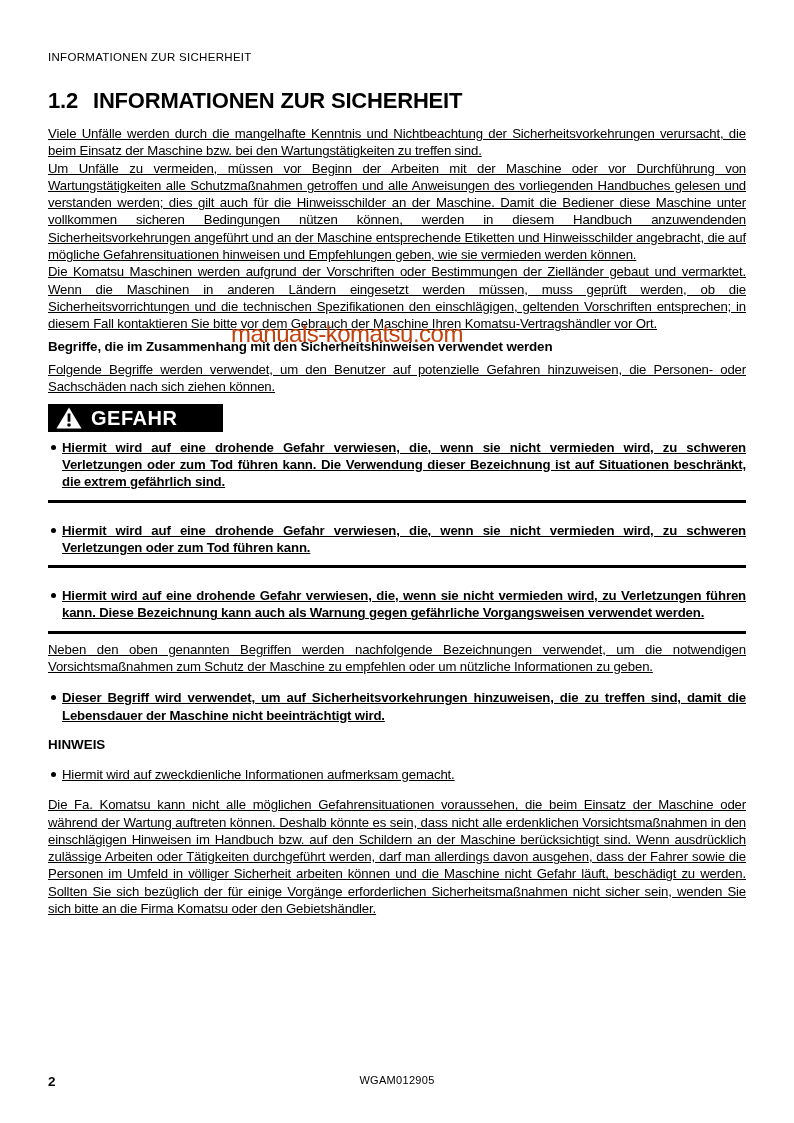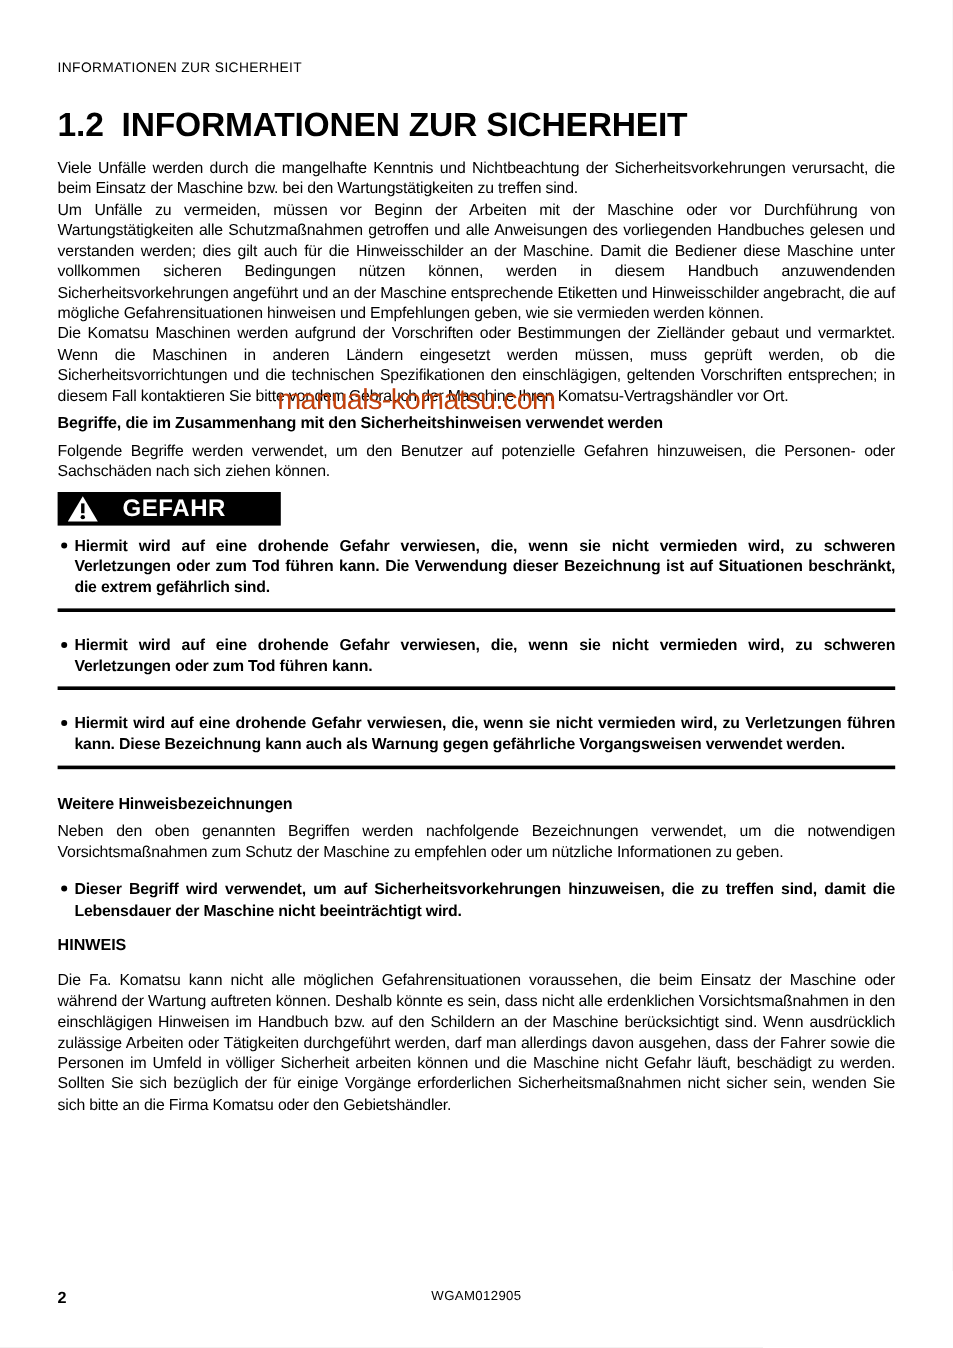--- a/index.html
+++ b/index.html
@@ -3,36 +3,36 @@
 <meta charset="utf-8">
 <style>
   html,body{margin:0;padding:0;background:#e8e8e8;}
   .page{
     width:794px;height:1123px;background:#ffffff;position:relative;
     margin:0 auto;overflow:hidden;color:#000;
     font-family:"Liberation Sans",sans-serif;
   }
   .content{position:absolute;left:48px;width:698px;top:0;}
   .running-header{padding-top:51px;font-size:11.5px;letter-spacing:.3px;}
-  .title{margin:25px 0 0 0;font-size:28px;font-weight:bold;letter-spacing:-.2px;white-space:nowrap;}
+  .title{margin:25px 0 0 0;font-size:22px;font-weight:bold;letter-spacing:-.2px;white-space:nowrap;}
   .title .secno{margin-right:15px;}
-  .body-text{font-size:13.2px;line-height:17.3px;text-align:justify;letter-spacing:-.15px;hyphens:auto;}
+  .body-text{font-size:13.2px;line-height:17.3px;text-align:justify;letter-spacing:-.15px;hyphens:auto;text-decoration:underline;}
   p{margin:0;}
   .intro{margin-top:11px;}
   .section-heading{font-weight:bold;font-size:13.4px;margin-top:6px;letter-spacing:-.15px;}
   .terms p{margin:0;}
   .terms{margin-top:7px;}
   .warnblock{border-bottom:3px solid #000;padding-bottom:9px;}
   .wb-first{margin-top:9px;}
   .wb-next{margin-top:19px;}
   .warnhead{
     display:inline-flex;align-items:center;background:#000;color:#fff;
     padding:2px 46px 3px 8px;min-height:23px;
   }
-  .warnhead .wlabel{font-size:20px;font-weight:bold;letter-spacing:.5px;margin-left:20px;line-height:1;padding-top:1px;}
+  .warnhead .wlabel{font-size:20px;font-weight:bold;letter-spacing:.5px;margin-left:9px;line-height:1;padding-top:1px;}
   .warn-icon{width:26px;height:22px;display:inline-block;}
   .bullet{position:relative;padding-left:14px;margin-top:6px;}
   .bullet .dot{position:absolute;left:3px;top:6px;width:5px;height:5px;border-radius:50%;background:#000;}
   .bold{font-weight:bold;}
   .after-warn{margin-top:21px;}
   .para-gap{margin-top:7px;}
   .notice-label{font-weight:bold;font-size:13.4px;margin-top:17px;}
   .notice-label.second{margin-top:13px;}
   .notice-bullet{margin-top:14px;}
   .closing{margin-top:13px;}
@@ -83,26 +83,26 @@
     </section>
 
     <section class="warnblock wb-next">
       <p class="body-text bullet bold"><span class="dot"></span><span>Hiermit wird auf eine drohende Gefahr verwiesen, die, wenn sie nicht vermieden wird, zu schweren Verletzungen oder zum Tod führen kann.</span></p>
     </section>
 
     <section class="warnblock wb-next">
       <p class="body-text bullet bold"><span class="dot"></span><span>Hiermit wird auf eine drohende Gefahr verwiesen, die, wenn sie nicht vermieden wird, zu Verletzungen führen kann. Diese Bezeichnung kann auch als Warnung gegen gefährliche Vorgangsweisen verwendet werden.</span></p>
     </section>
 
-    <div class="section-heading after-warn">Weitere Hinweisbezeichnungen</div>
     <p class="body-text para-gap">Neben den oben genannten Begriffen werden nachfolgende Bezeichnungen verwendet, um die notwendigen Vorsichtsmaßnahmen zum Schutz der Maschine zu empfehlen oder um nützliche Informationen zu geben.</p>
 
     <p class="body-text bullet bold notice-bullet"><span class="dot"></span><span>Dieser Begriff wird verwendet, um auf Sicherheitsvorkehrungen hinzuweisen, die zu treffen sind, damit die Lebensdauer der Maschine nicht beeinträchtigt wird.</span></p>
 
     <div class="notice-label second">HINWEIS</div>
+    <p class="body-text bullet notice-bullet"><span class="dot"></span><span>Hiermit wird auf zweckdienliche Informationen aufmerksam gemacht.</span></p>
 
     <p class="body-text closing">Die Fa. Komatsu kann nicht alle möglichen Gefahrensituationen voraussehen, die beim Einsatz der Maschine oder während der Wartung auftreten können. Deshalb könnte es sein, dass nicht alle erdenklichen Vorsichtsmaßnahmen in den einschlägigen Hinweisen im Handbuch bzw. auf den Schildern an der Maschine berücksichtigt sind. Wenn ausdrücklich zulässige Arbeiten oder Tätigkeiten durchgeführt werden, darf man allerdings davon ausgehen, dass der Fahrer sowie die Personen im Umfeld in völliger Sicherheit arbeiten können und die Maschine nicht Gefahr läuft, beschädigt zu werden. Sollten Sie sich bezüglich der für einige Vorgänge erforderlichen Sicherheitsmaßnahmen nicht sicher sein, wenden Sie sich bitte an die Firma Komatsu oder den Gebietshändler.</p>
 
   </div>
 
   <div class="footer-pageno">2</div>
   <div class="footer-code">WGAM012905</div>
 
 </div>
 

